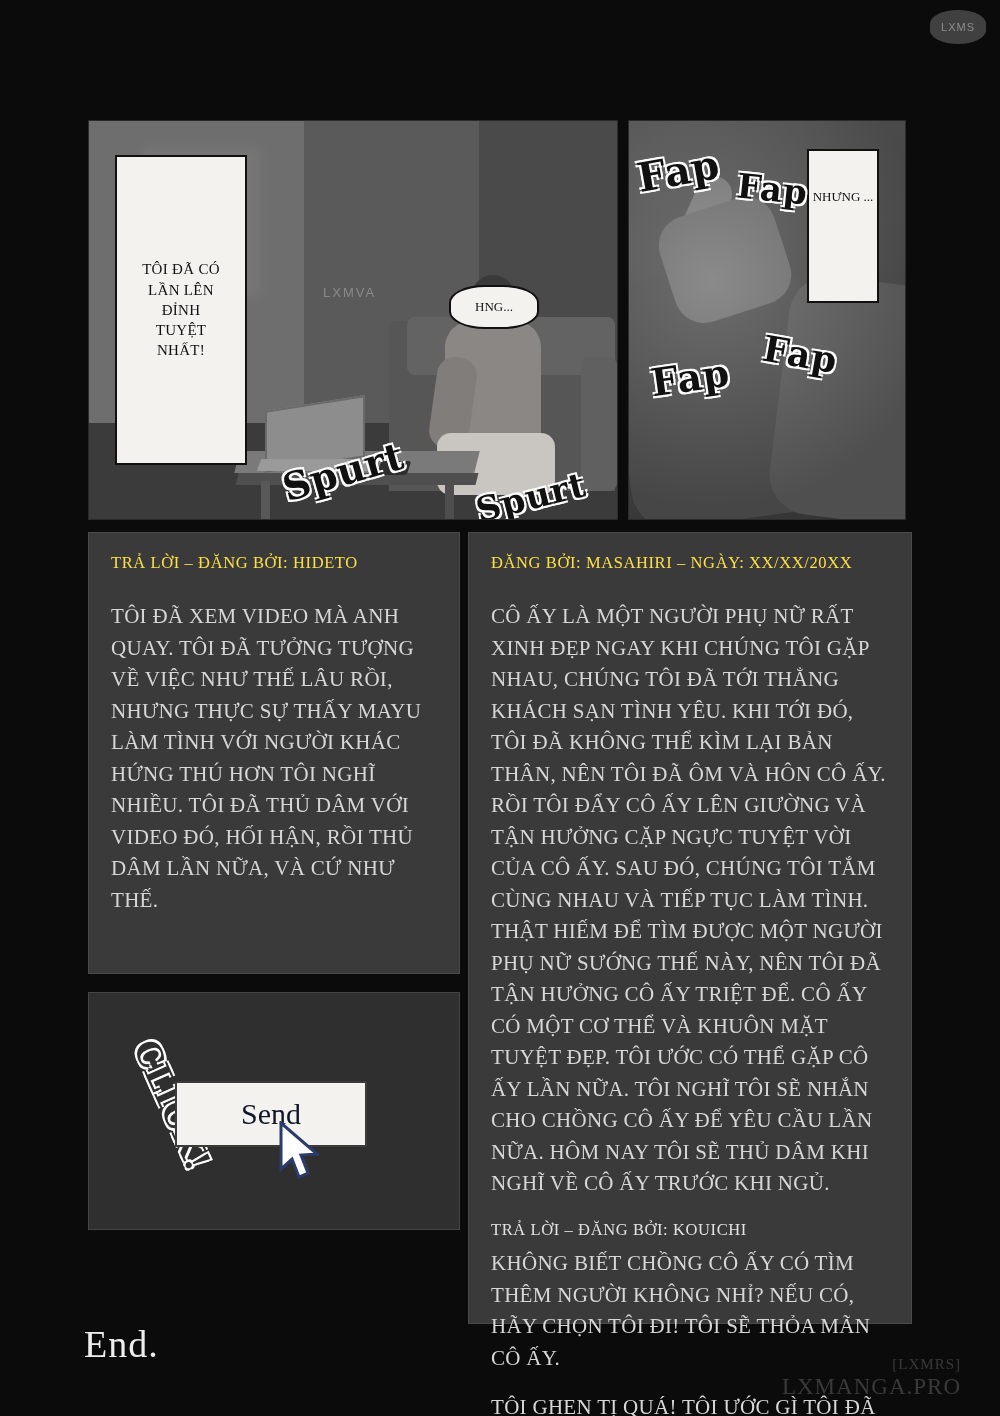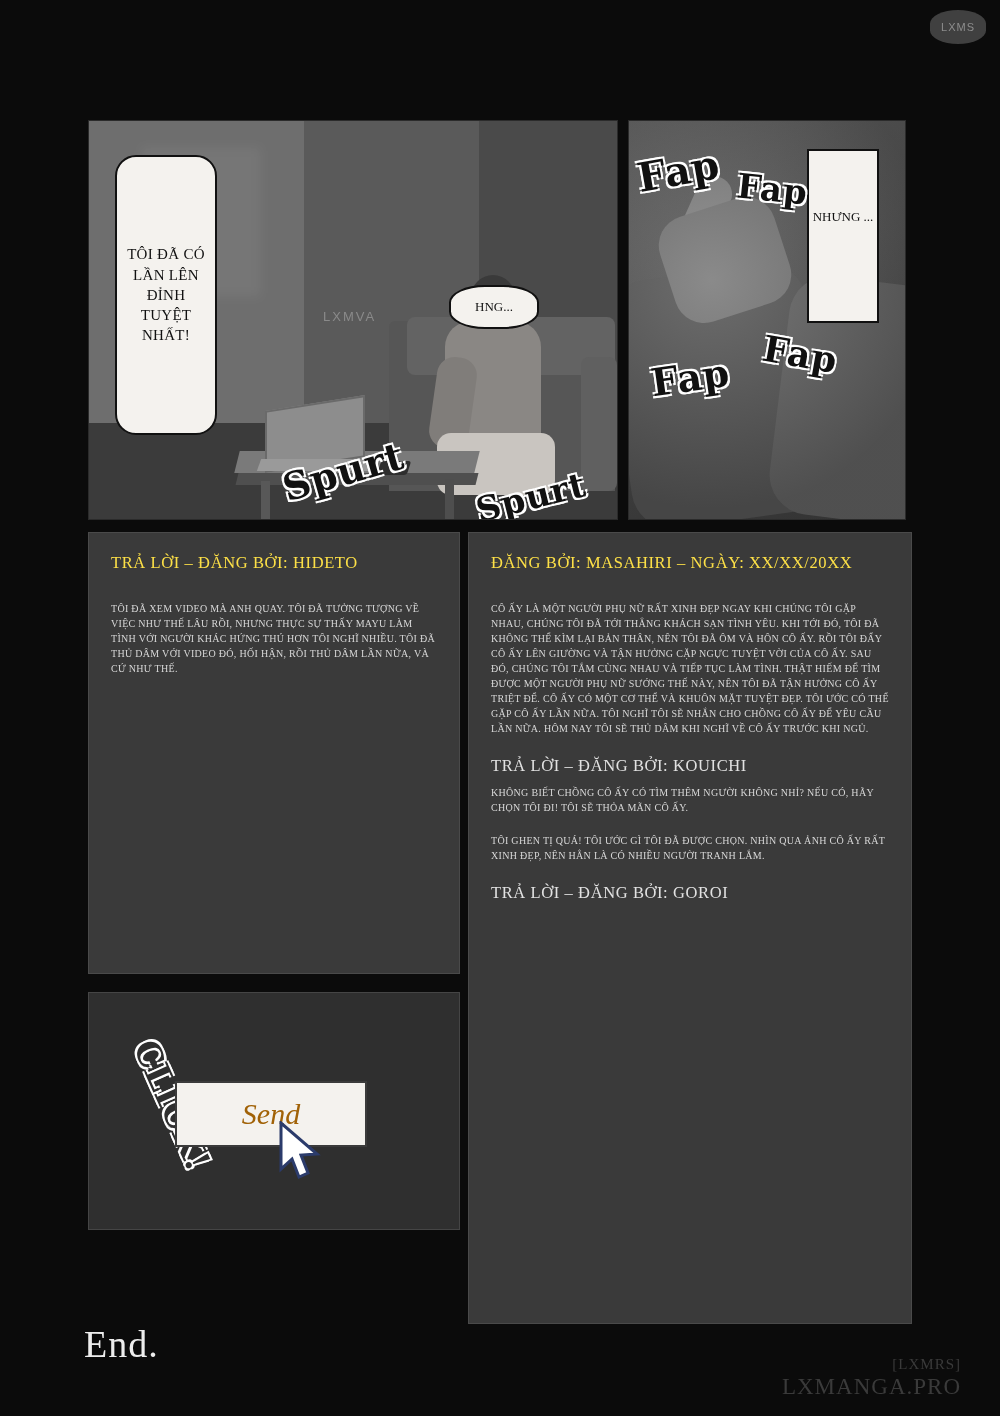--- a/index.html
+++ b/index.html
@@ -48,65 +48,65 @@
   .r-leg1{position:absolute;left:-10px;top:150px;width:200px;height:250px;background:#5d5d5d;border-radius:40px;transform:rotate(-8deg);}
   .r-leg2{position:absolute;left:150px;top:160px;width:170px;height:240px;background:#6a6a6a;border-radius:40px;transform:rotate(7deg);}
   .r-hand{position:absolute;left:36px;top:84px;width:120px;height:110px;background:#7d7d7d;border-radius:30px;transform:rotate(-18deg);}
   .r-shaft{position:absolute;left:52px;top:52px;width:36px;height:110px;background:#8a8a8a;border-radius:18px;transform:rotate(24deg);}
   .r-shadow{position:absolute;left:0;top:0;width:100%;height:100%;
             background:radial-gradient(circle at 30% 40%,rgba(255,255,255,.10),rgba(0,0,0,.25) 75%);}
 
   
   .bubble{position:absolute;background:#f4f2ee;color:#111;border:2px solid #111;}
   .bub-tall{left:26px;top:34px;width:84px;height:262px;
-            display:flex;align-items:center;justify-content:center;padding:7px;border-radius:21px;}
+            display:flex;align-items:center;justify-content:center;padding:22px;}
   .bub-tall span{font-family:"Liberation Serif",serif;font-size:15px;line-height:1.35;text-align:center;letter-spacing:.3px;}
   .bub-small{left:360px;top:164px;width:86px;height:40px;border-radius:40%;
              display:flex;align-items:center;justify-content:center;}
   .bub-small span{font-family:"Liberation Serif",serif;font-size:13px;}
-  .bub-r{left:178px;top:28px;width:68px;height:112px;display:flex;align-items:flex-start;justify-content:center;padding-top:58px;}
+  .bub-r{left:178px;top:28px;width:68px;height:112px;display:flex;align-items:flex-start;justify-content:center;padding-top:38px;}
   .bub-r span{font-family:"Liberation Serif",serif;font-size:13px;line-height:1.3;text-align:center;}
 
   .sfx{position:absolute;color:#0d0d0d;font-family:"DejaVu Serif",serif;font-weight:700;
        -webkit-text-stroke:2px #f2f0ec;paint-order:stroke fill;letter-spacing:1px;}
   .sfx.white{color:#111;text-shadow:-2px -2px 0 #fff,2px -2px 0 #fff,-2px 2px 0 #fff,2px 2px 0 #fff;-webkit-text-stroke:0;}
   .sfx1{left:192px;top:328px;font-size:38px;transform:rotate(-16deg);}
   .sfx2{left:386px;top:356px;font-size:34px;transform:rotate(-14deg);}
   .sfx-f1{left:8px;top:26px;font-size:40px;transform:rotate(-10deg);}
   .sfx-f2{left:108px;top:48px;font-size:34px;transform:rotate(6deg);}
   .sfx-f3{left:22px;top:234px;font-size:38px;transform:rotate(-8deg);}
   .sfx-f4{left:134px;top:212px;font-size:36px;transform:rotate(10deg);}
 
   
   .col-left{position:absolute;left:88px;top:532px;width:372px;}
   .col-right{position:absolute;left:468px;top:532px;width:444px;border-radius:26px;}
 
   .tbox{background:#3a3a3a;border:1px solid #4a4a4a;color:#d7d7d7;
         font-family:"Liberation Serif",serif;padding:20px 22px;}
   .tbox .hdr{font-size:16.5px;letter-spacing:.6px;margin-bottom:28px;color:#fde047;}
-  .tbox p{margin:0 0 18px 0;font-size:10px;line-height:1.5;letter-spacing:.3px;}
+  .tbox p{margin:0 0 18px 0;font-size:21px;line-height:1.5;letter-spacing:.3px;}
   .tbox p:last-child{margin-bottom:0;}
   .tbox .sub{font-size:16.5px;letter-spacing:.6px;margin:0 0 6px 0;color:#e2e2e2;}
 
   .left-top{height:400px;}
   .right-main{height:750px;}
 
   .send-box{margin-top:18px;height:236px;background:#2f2f2f;border:1px solid #454545;position:relative;}
   .send-btn{position:absolute;left:86px;top:88px;width:188px;height:62px;background:#f4f2ee;
             border:2px solid #3b3b3b;display:flex;align-items:center;justify-content:center;}
-  .send-btn span{font-family:"Liberation Serif",serif;font-size:30px;color:#a16207;font-style:italic;}
+  .send-btn span{font-family:"Liberation Serif",serif;font-size:30px;color:#0f172a;}
   .click{position:absolute;left:14px;top:92px;font-size:34px;color:#2f2f2f;font-family:"DejaVu Serif",serif;
          font-weight:700;transform:rotate(66deg);text-shadow:-2px -2px 0 #fff,2px -2px 0 #fff,-2px 2px 0 #fff,2px 2px 0 #fff;}
   .cursor{position:absolute;left:188px;top:128px;width:0;height:0;}
   .cursor svg{display:block;}
 
   .end{position:absolute;left:84px;top:1322px;color:#ededed;
        font-family:"Liberation Serif",serif;font-size:38px;letter-spacing:1px;}
 
-  .lx-mark{position:absolute;left:234px;top:188px;color:#9a9a9a;font-size:13px;letter-spacing:2px;
+  .lx-mark{position:absolute;left:234px;top:164px;color:#9a9a9a;font-size:13px;letter-spacing:2px;
            font-family:"Liberation Sans",sans-serif;opacity:.75;}
 </style>
 </head>
 <body>
 
 <div class="page">
 
   <div class="wm-top">LXMS</div>
 
   <div class="panels">

